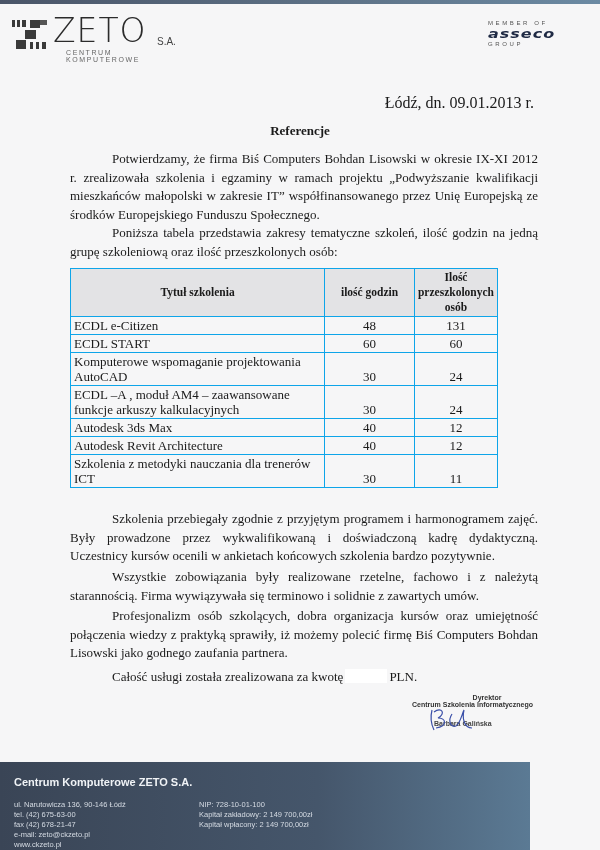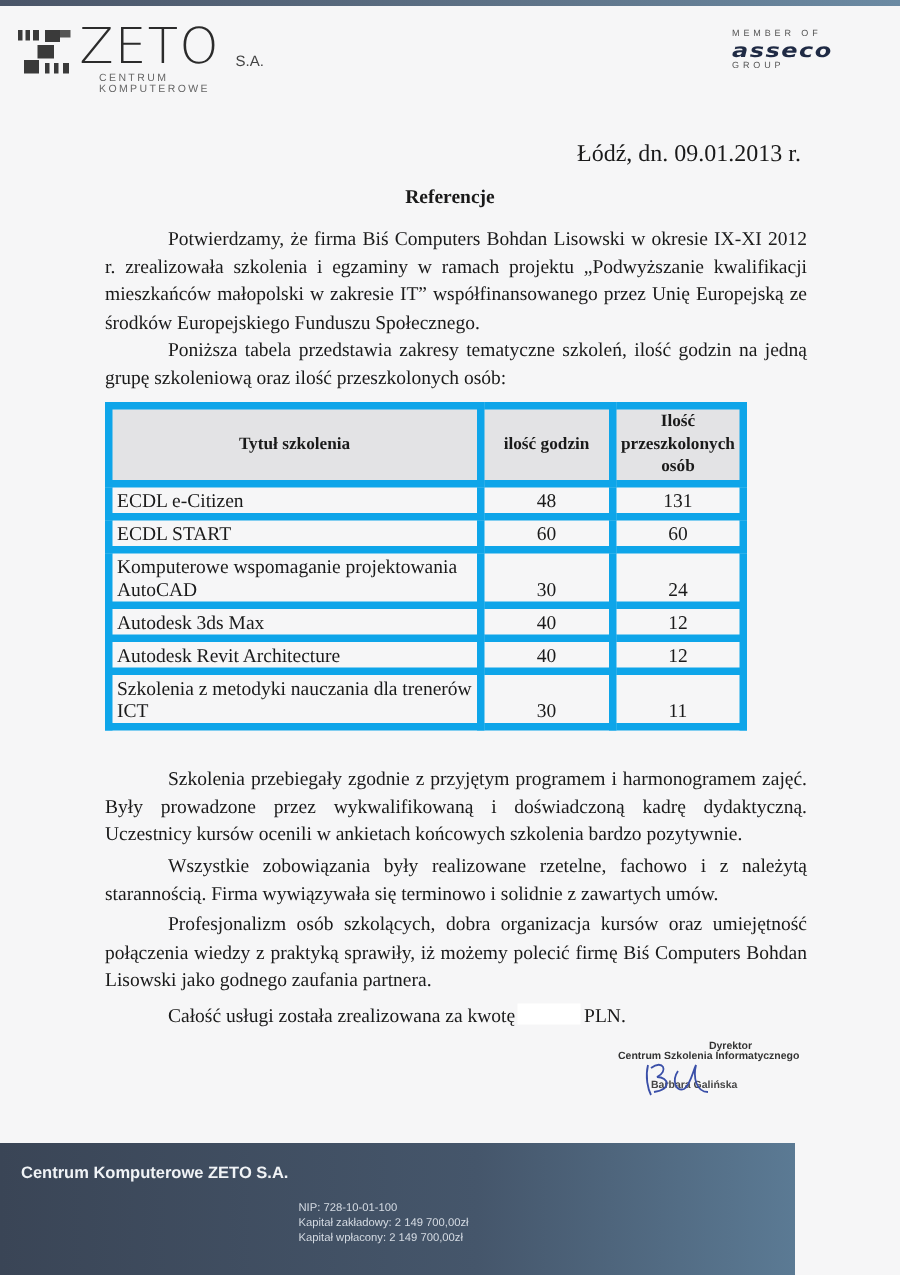--- a/index.html
+++ b/index.html
@@ -54,21 +54,21 @@
   #p3 { top: 510px; }
   #p4 { top: 568px; }
   #p5 { top: 607px; }
   #p6 { top: 668px; }
   .redact { display: inline-block; width: 42px; height: 14px; background: #ffffff; vertical-align: -2px; margin: 0 2px; }
   
   table.courses {
     position: absolute; left: 70px; top: 268px; width: 428px;
     border-collapse: collapse; font-size: 13px; line-height: 15px;
   }
-  table.courses th, table.courses td { border: 5px solid #0ea5e9; padding: 1px 3px; }
+  table.courses th, table.courses td { border: 1px solid #0ea5e9; padding: 1px 3px; }
   table.courses th { background: #e3e3e5; font-weight: bold; font-size: 11.5px; text-align: center; height: 31px; }
   table.courses td.num { text-align: center; vertical-align: bottom; }
   table.courses col.c1 { width: 258px; }
   table.courses col.c2 { width: 91px; }
   table.courses col.c3 { width: 79px; }
   
   .sig { position: absolute; left: 412px; top: 694px; width: 150px; font-family: "Liberation Sans", sans-serif; font-size: 7px; color: #333; }
   .sig .role { text-align: center; font-weight: bold; }
   .sig .dept { font-weight: bold; white-space: nowrap; }
   .sig .name { margin-top: 12px; margin-left: 22px; font-weight: bold; color: #444; }
@@ -142,20 +142,25 @@
         <td>ECDL START</td>
         <td class="num">60</td>
         <td class="num">60</td>
       </tr>
     <tr>
         <td>Komputerowe wspomaganie projektowania AutoCAD</td>
         <td class="num">30</td>
         <td class="num">24</td>
       </tr>
     <tr>
+        <td>ECDL –A , moduł AM4 – zaawansowane funkcje arkuszy kalkulacyjnych</td>
+        <td class="num">30</td>
+        <td class="num">24</td>
+      </tr>
+    <tr>
         <td>Autodesk  3ds Max</td>
         <td class="num">40</td>
         <td class="num">12</td>
       </tr>
     <tr>
         <td>Autodesk  Revit Architecture</td>
         <td class="num">40</td>
         <td class="num">12</td>
       </tr>
     <tr>
@@ -175,18 +180,25 @@
   <div class="role">Dyrektor</div>
   <div class="dept">Centrum Szkolenia Informatycznego</div>
   <div class="name">Barbara Galińska</div>
   <svg width="70" height="30" viewBox="0 0 70 30">
     <path d="M6 6 C 4 14, 6 22, 8 26 M8 8 C 16 2, 20 10, 12 14 C 20 14, 22 22, 10 24 M26 10 C 22 16, 24 24, 30 22 C 34 20, 36 10, 38 6 C 36 14, 38 24, 46 24" stroke="#3a4fa8" stroke-width="1.2" fill="none"></path>
   </svg>
 </div>
 
 <div class="footer">
   <div class="company">Centrum Komputerowe ZETO S.A.</div>
+  <div class="col left">
+    <div>ul. Narutowicza 136, 90-146 Łódź</div>
+    <div>tel. (42) 675-63-00</div>
+    <div>fax (42) 678-21-47</div>
+    <div>e-mail: zeto@ckzeto.pl</div>
+    <div>www.ckzeto.pl</div>
+  </div>
   <div class="col right">
     <div>NIP: 728-10-01-100</div>
     <div>Kapitał zakładowy: 2 149 700,00zł</div>
     <div>Kapitał wpłacony: 2 149 700,00zł</div>
   </div>
 </div>
 
 </body></html>

